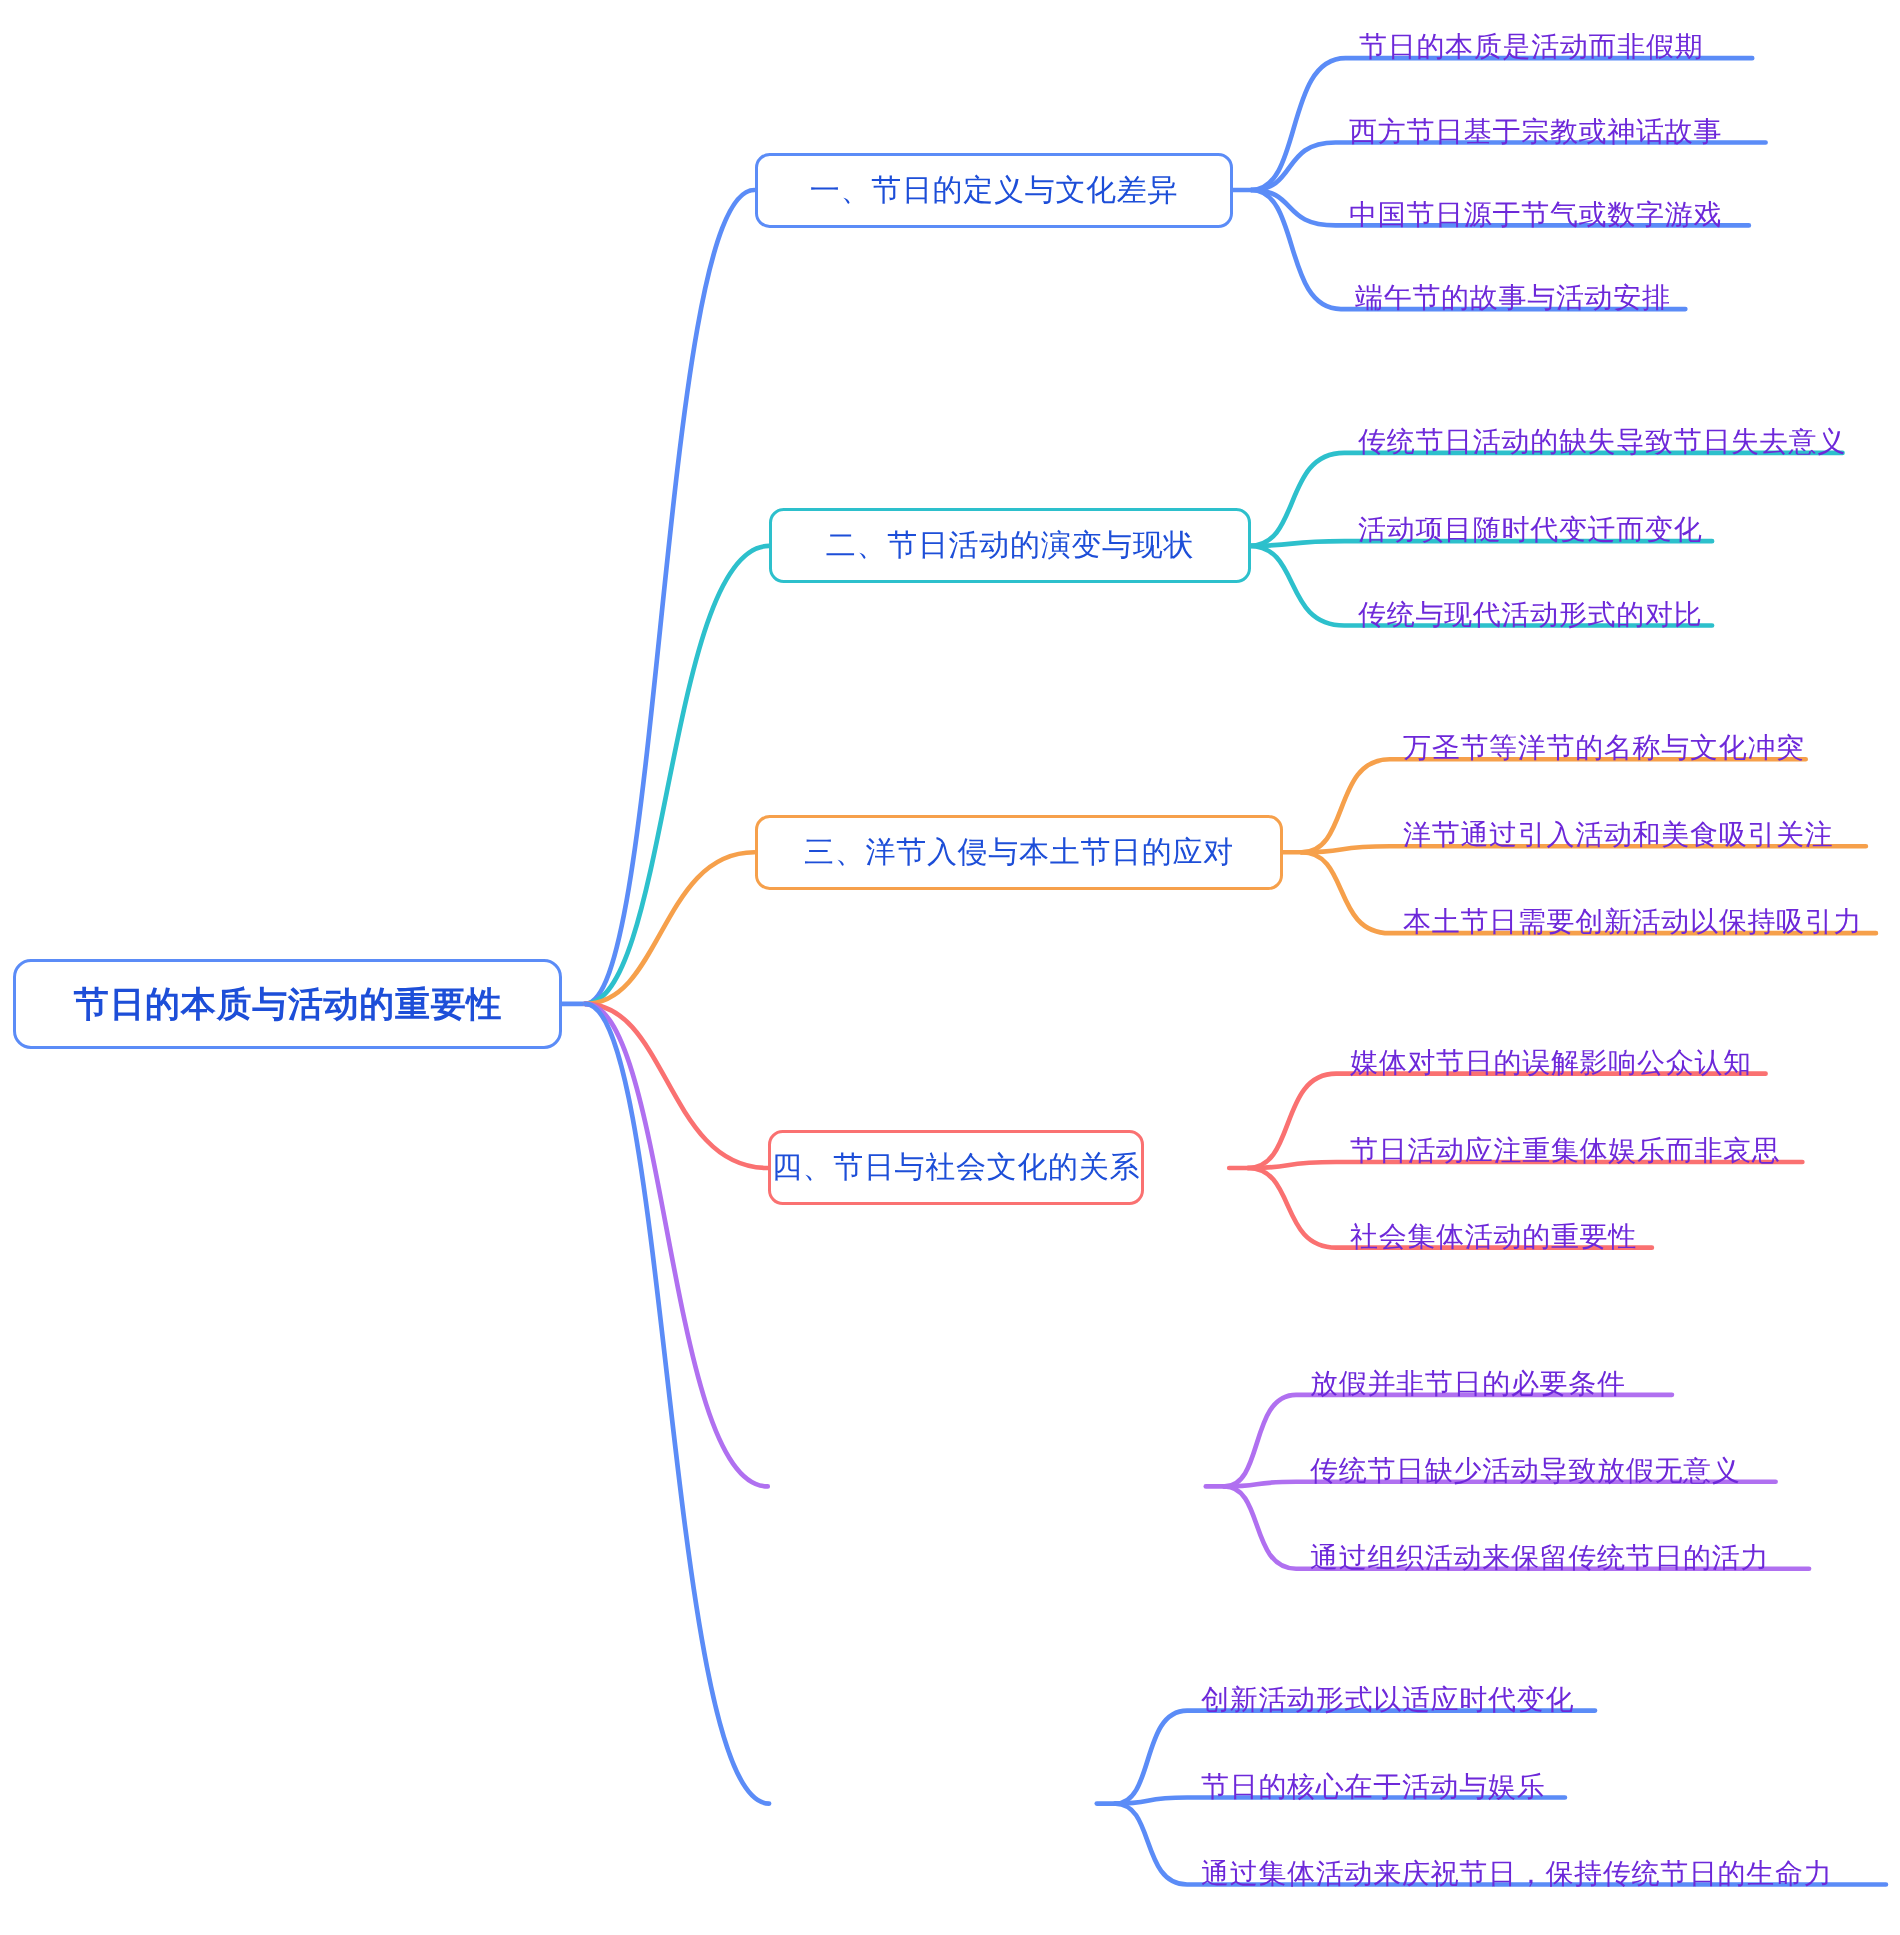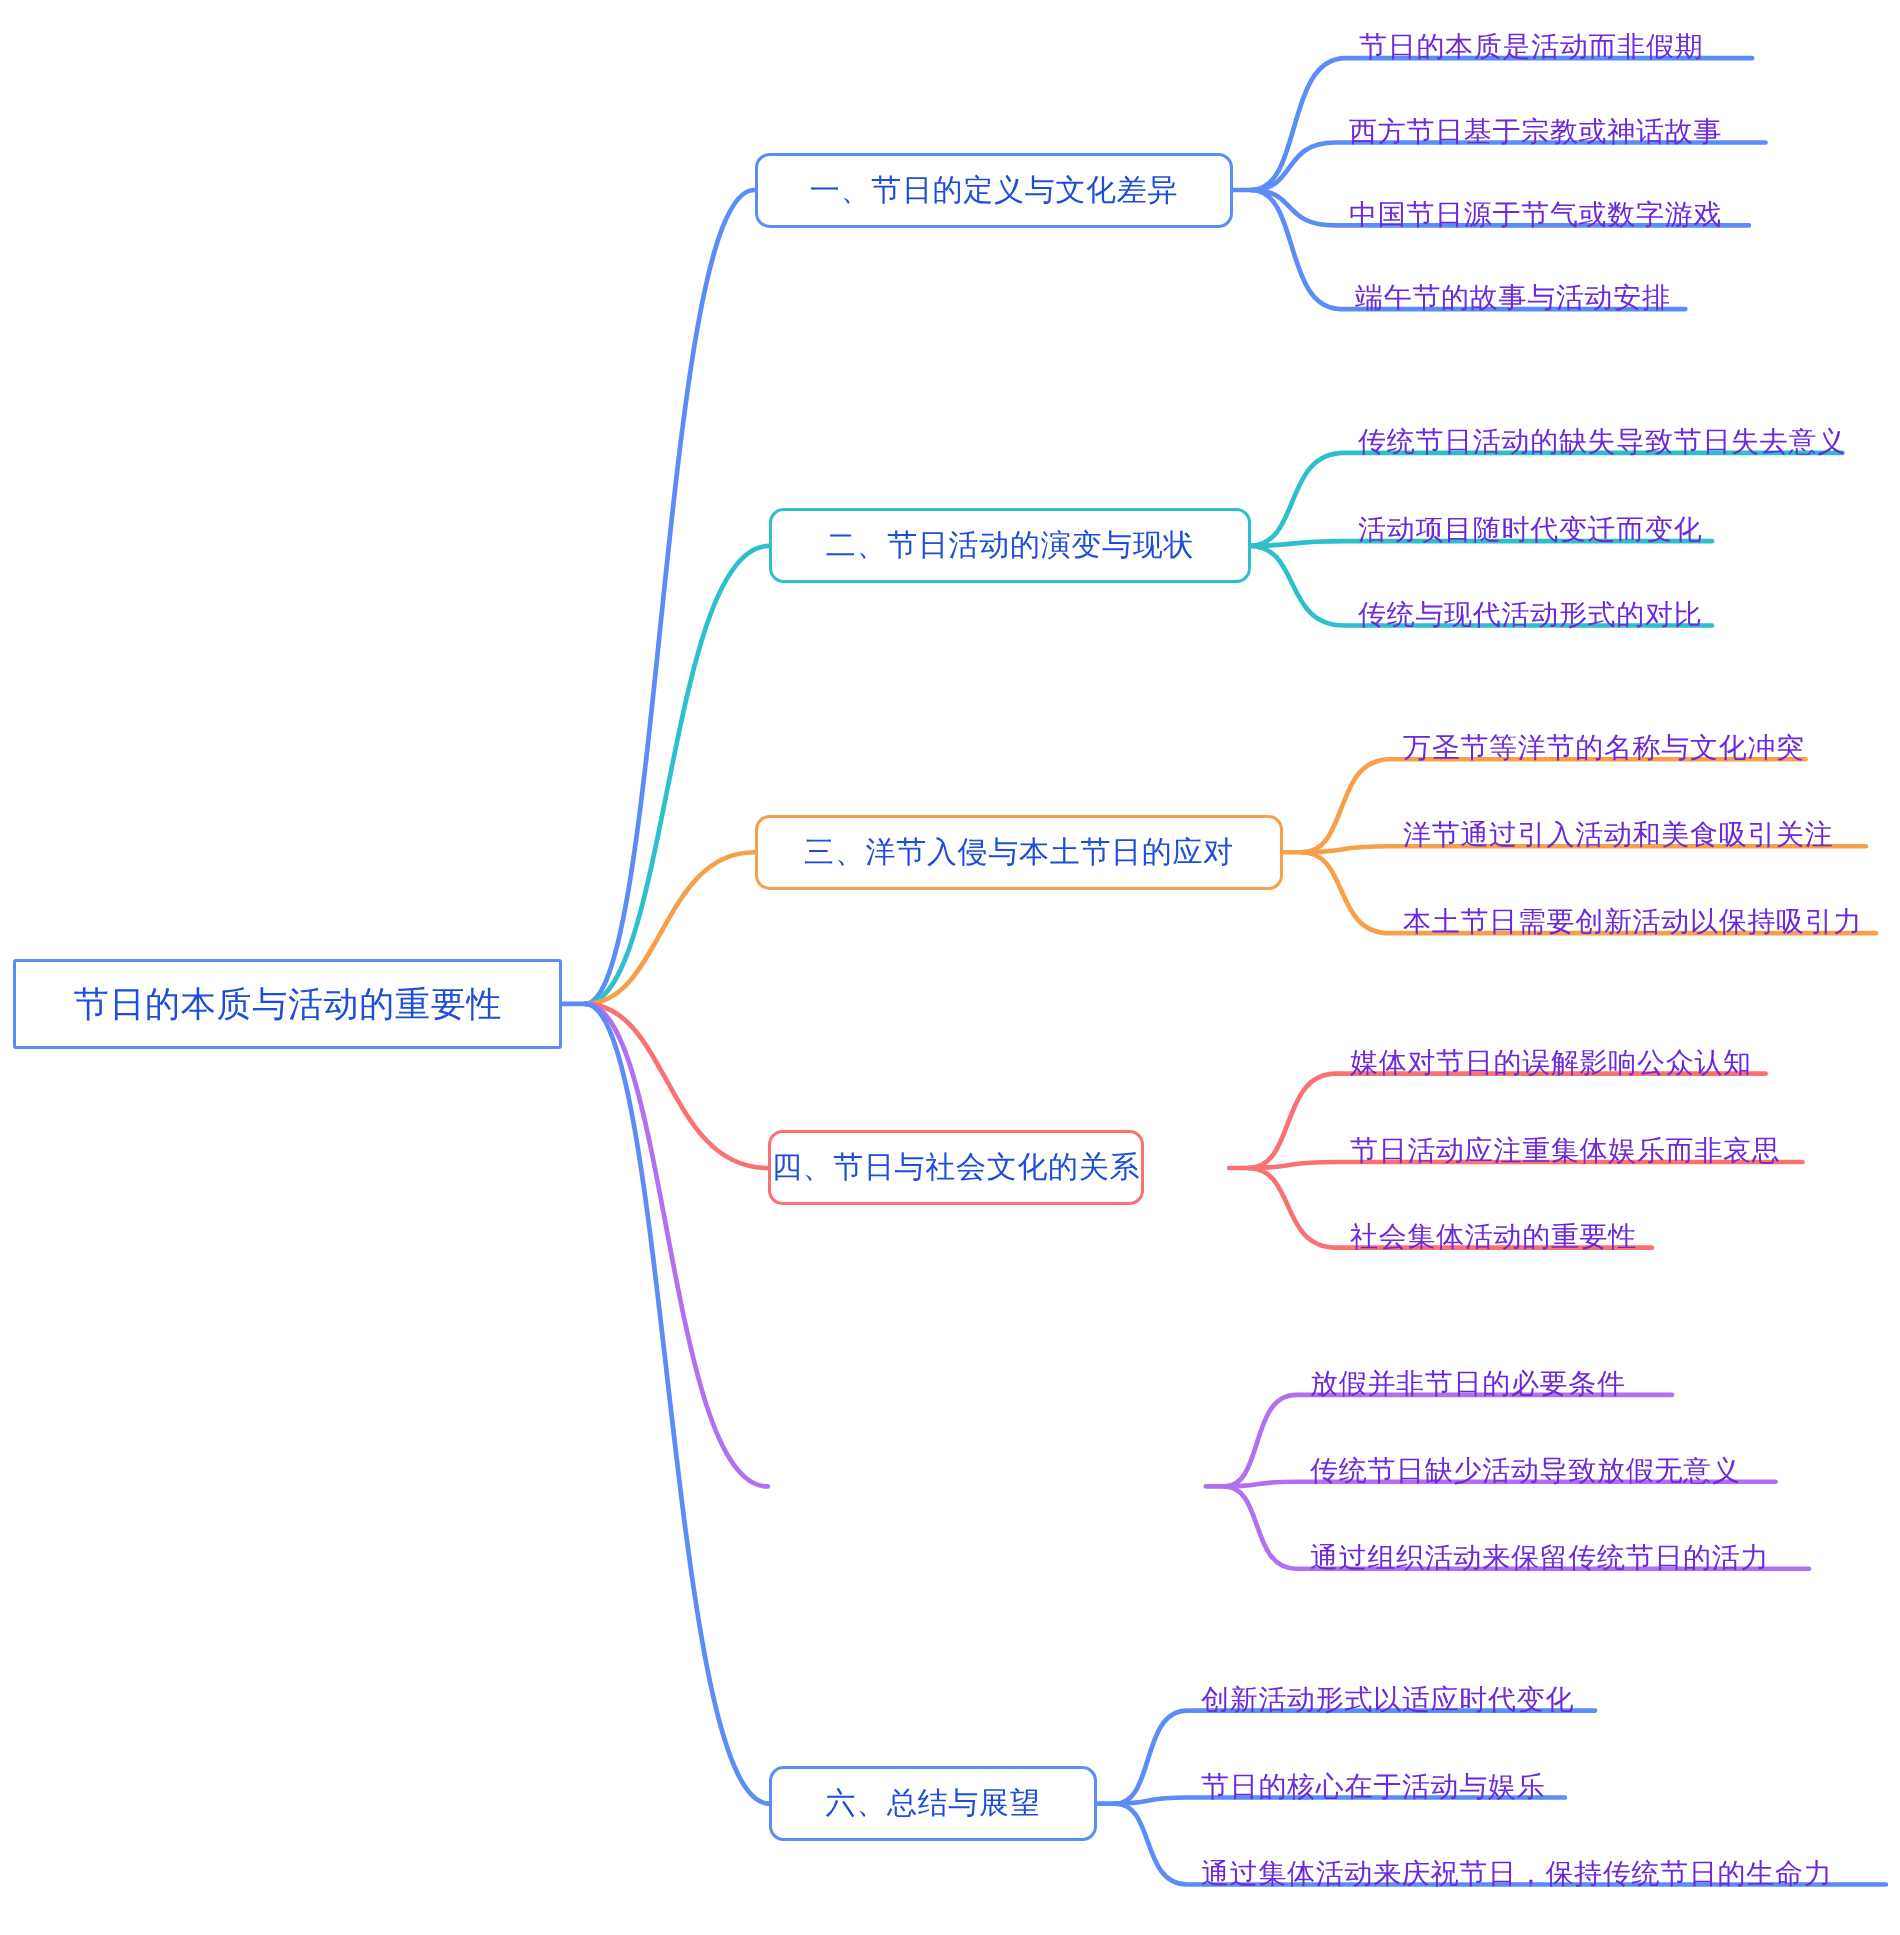--- a/index.html
+++ b/index.html
@@ -37,21 +37,22 @@
     justify-content: center;
     border-radius: 14.7px;
   }
   .node-label {
     white-space: nowrap;
     color: #1d4ed8;
     letter-spacing: 0.7px;
   }
   .root-box {
     border-width: 3.3px;
-    border-radius: 3px;
+    border-radius: 18px;
+    font-weight: bold;
   }
   .root-label {
     font-size: 35px;
   }
   .branch-box {
     border-width: 3.3px;
   }
   .branch-label {
     font-size: 30px;
   }
@@ -126,20 +127,17 @@
     <div class="leaf-text" style="left: 1403px; top: 908px;">本土节日需要创新活动以保持吸引力</div>
     <div class="node-box branch-box" style="left: 768px; top: 1130px; width: 376px; height: 75px; border-color: rgb(250, 113, 113);">
       <span class="node-label branch-label">四、节日与社会文化的关系</span>
     </div>
     <div class="leaf-text" style="left: 1350px; top: 1049px;">媒体对节日的误解影响公众认知</div>
     <div class="leaf-text" style="left: 1350px; top: 1137px;">节日活动应注重集体娱乐而非哀思</div>
     <div class="leaf-text" style="left: 1350px; top: 1223px;">社会集体活动的重要性</div>
     <div class="leaf-text" style="left: 1310px; top: 1370px;">放假并非节日的必要条件</div>
     <div class="leaf-text" style="left: 1310px; top: 1457px;">传统节日缺少活动导致放假无意义</div>
     <div class="leaf-text" style="left: 1310px; top: 1544px;">通过组织活动来保留传统节日的活力</div>
-    <div class="node-box branch-box" style="left: 769px; top: 1766px; width: 328px; height: 75px; border-color: rgb(91, 140, 247);">
-      <span class="node-label branch-label">六、总结与展望</span>
-    </div>
     <div class="leaf-text" style="left: 1201px; top: 1686px;">创新活动形式以适应时代变化</div>
     <div class="leaf-text" style="left: 1201px; top: 1773px;">节日的核心在于活动与娱乐</div>
     <div class="leaf-text" style="left: 1201px; top: 1860px;">通过集体活动来庆祝节日，保持传统节日的生命力</div>
   </div>
 
 
 </body></html>

